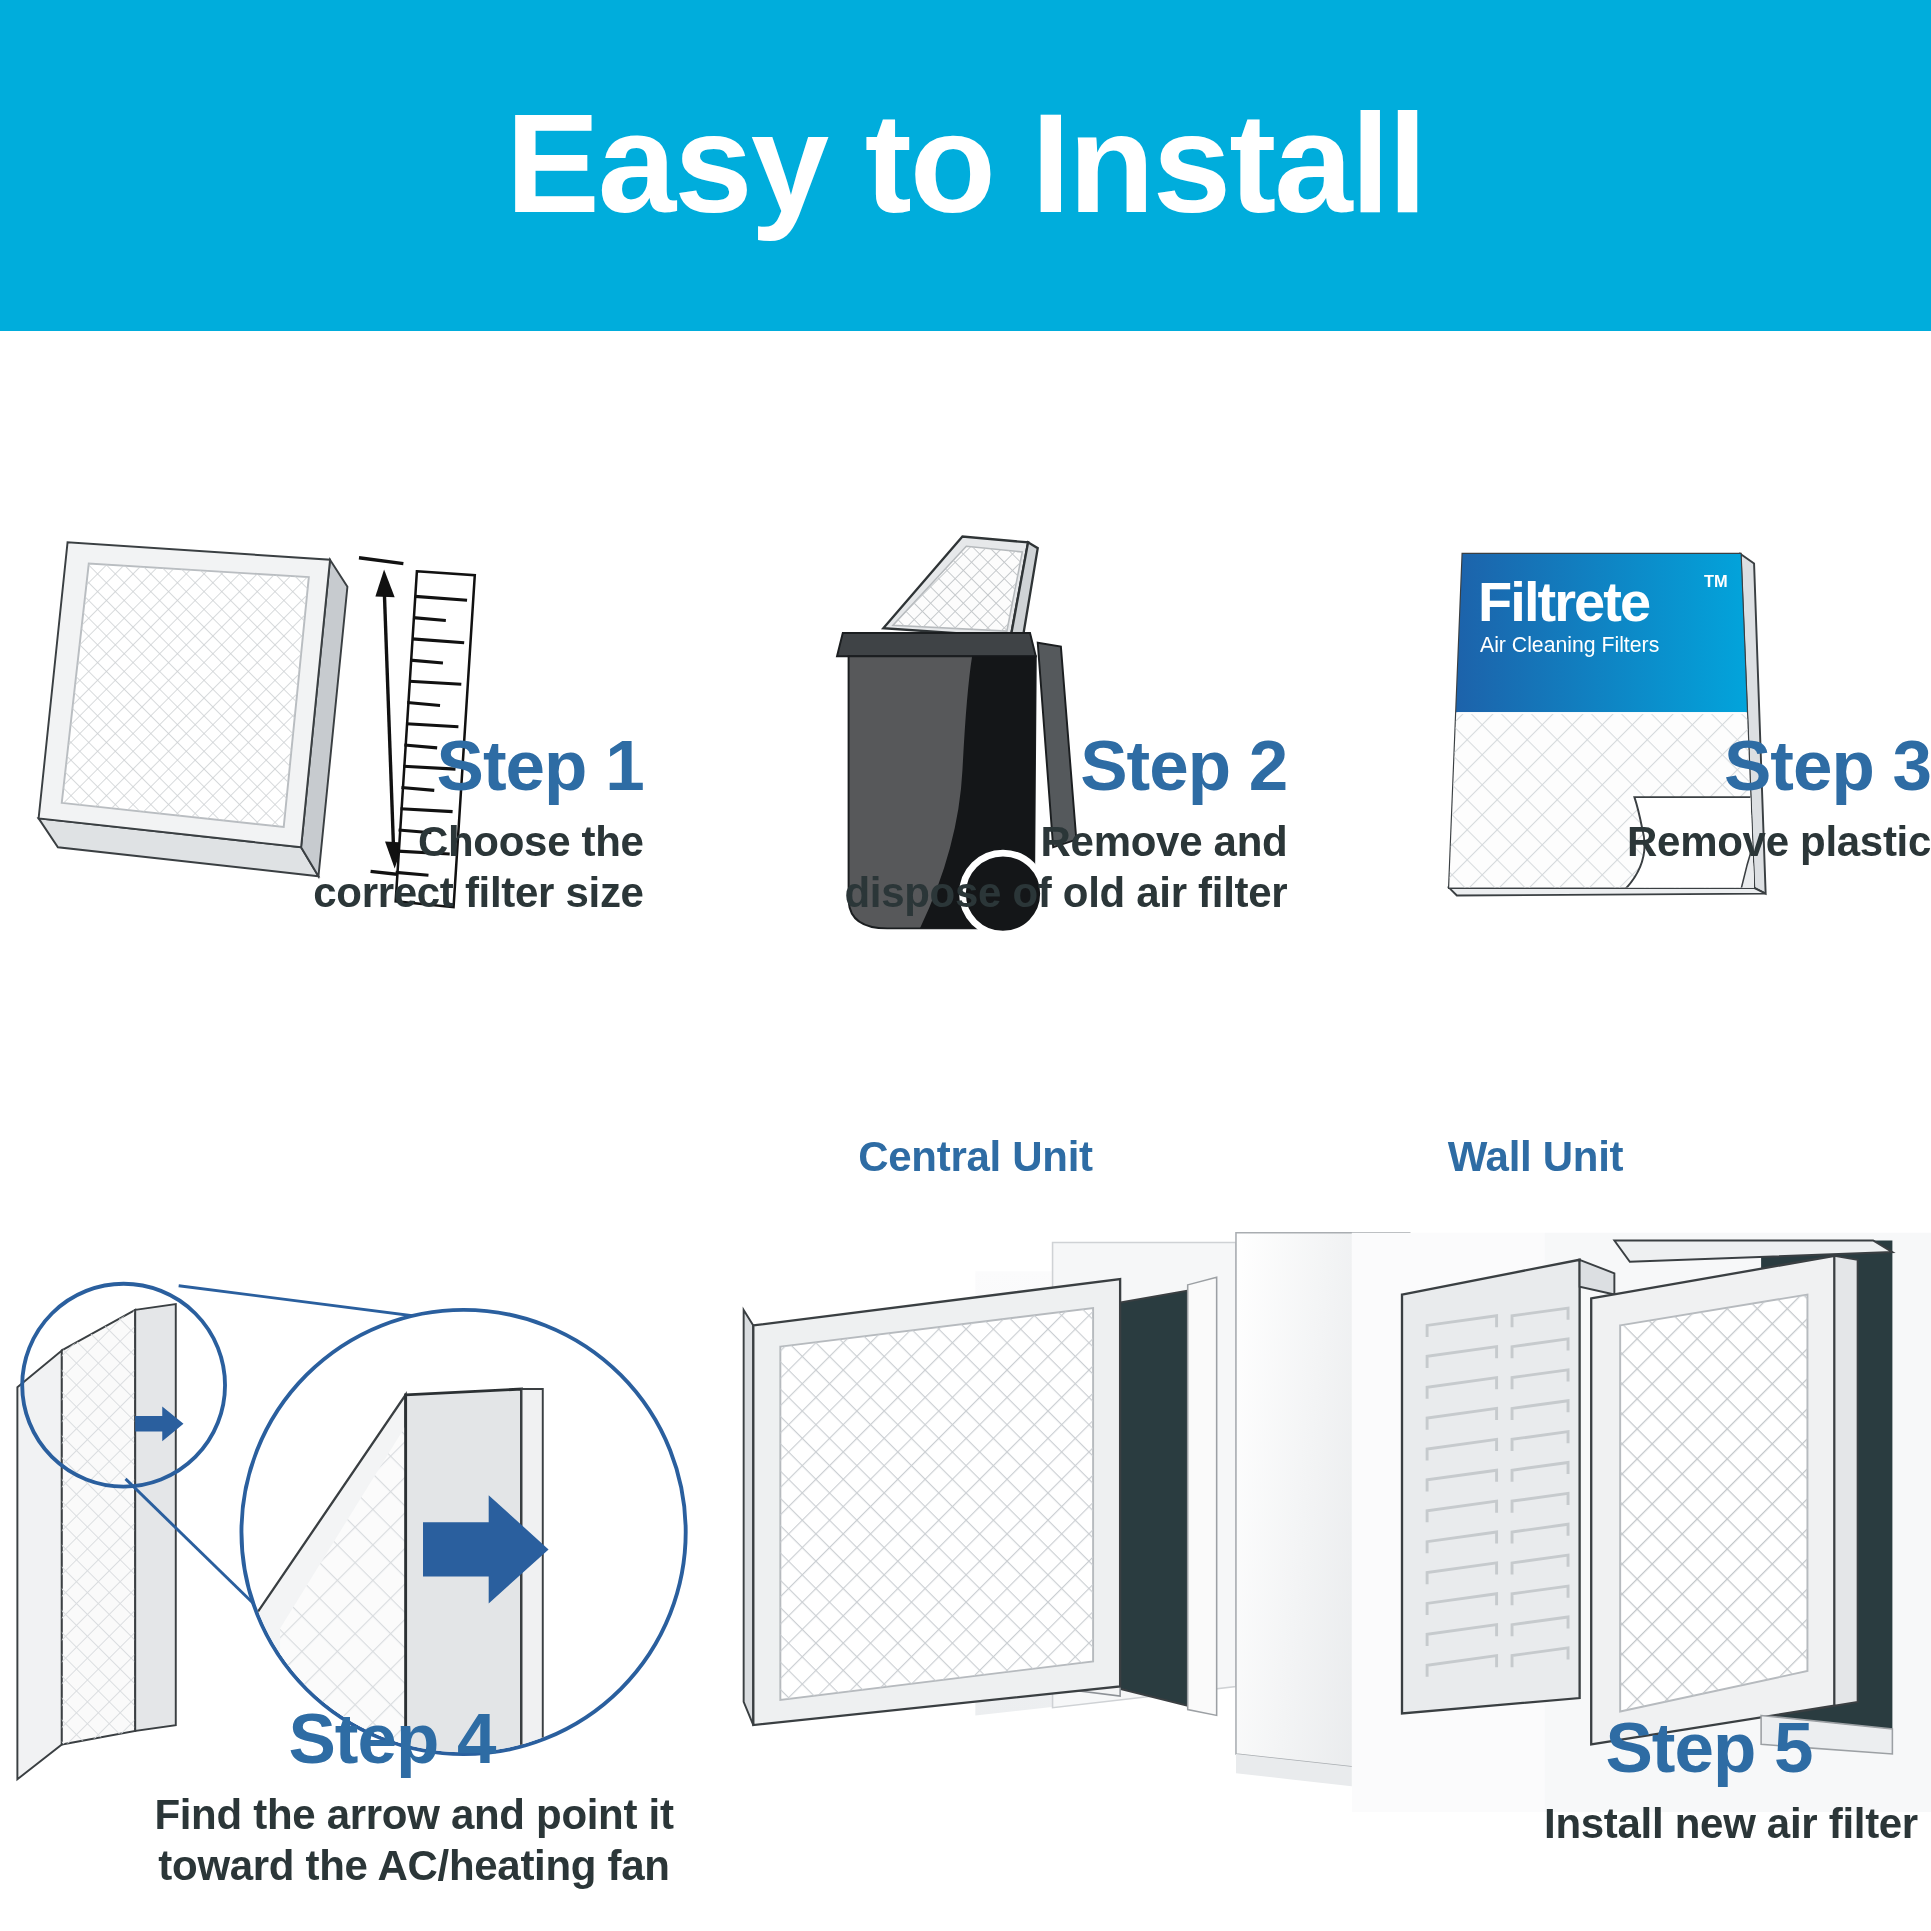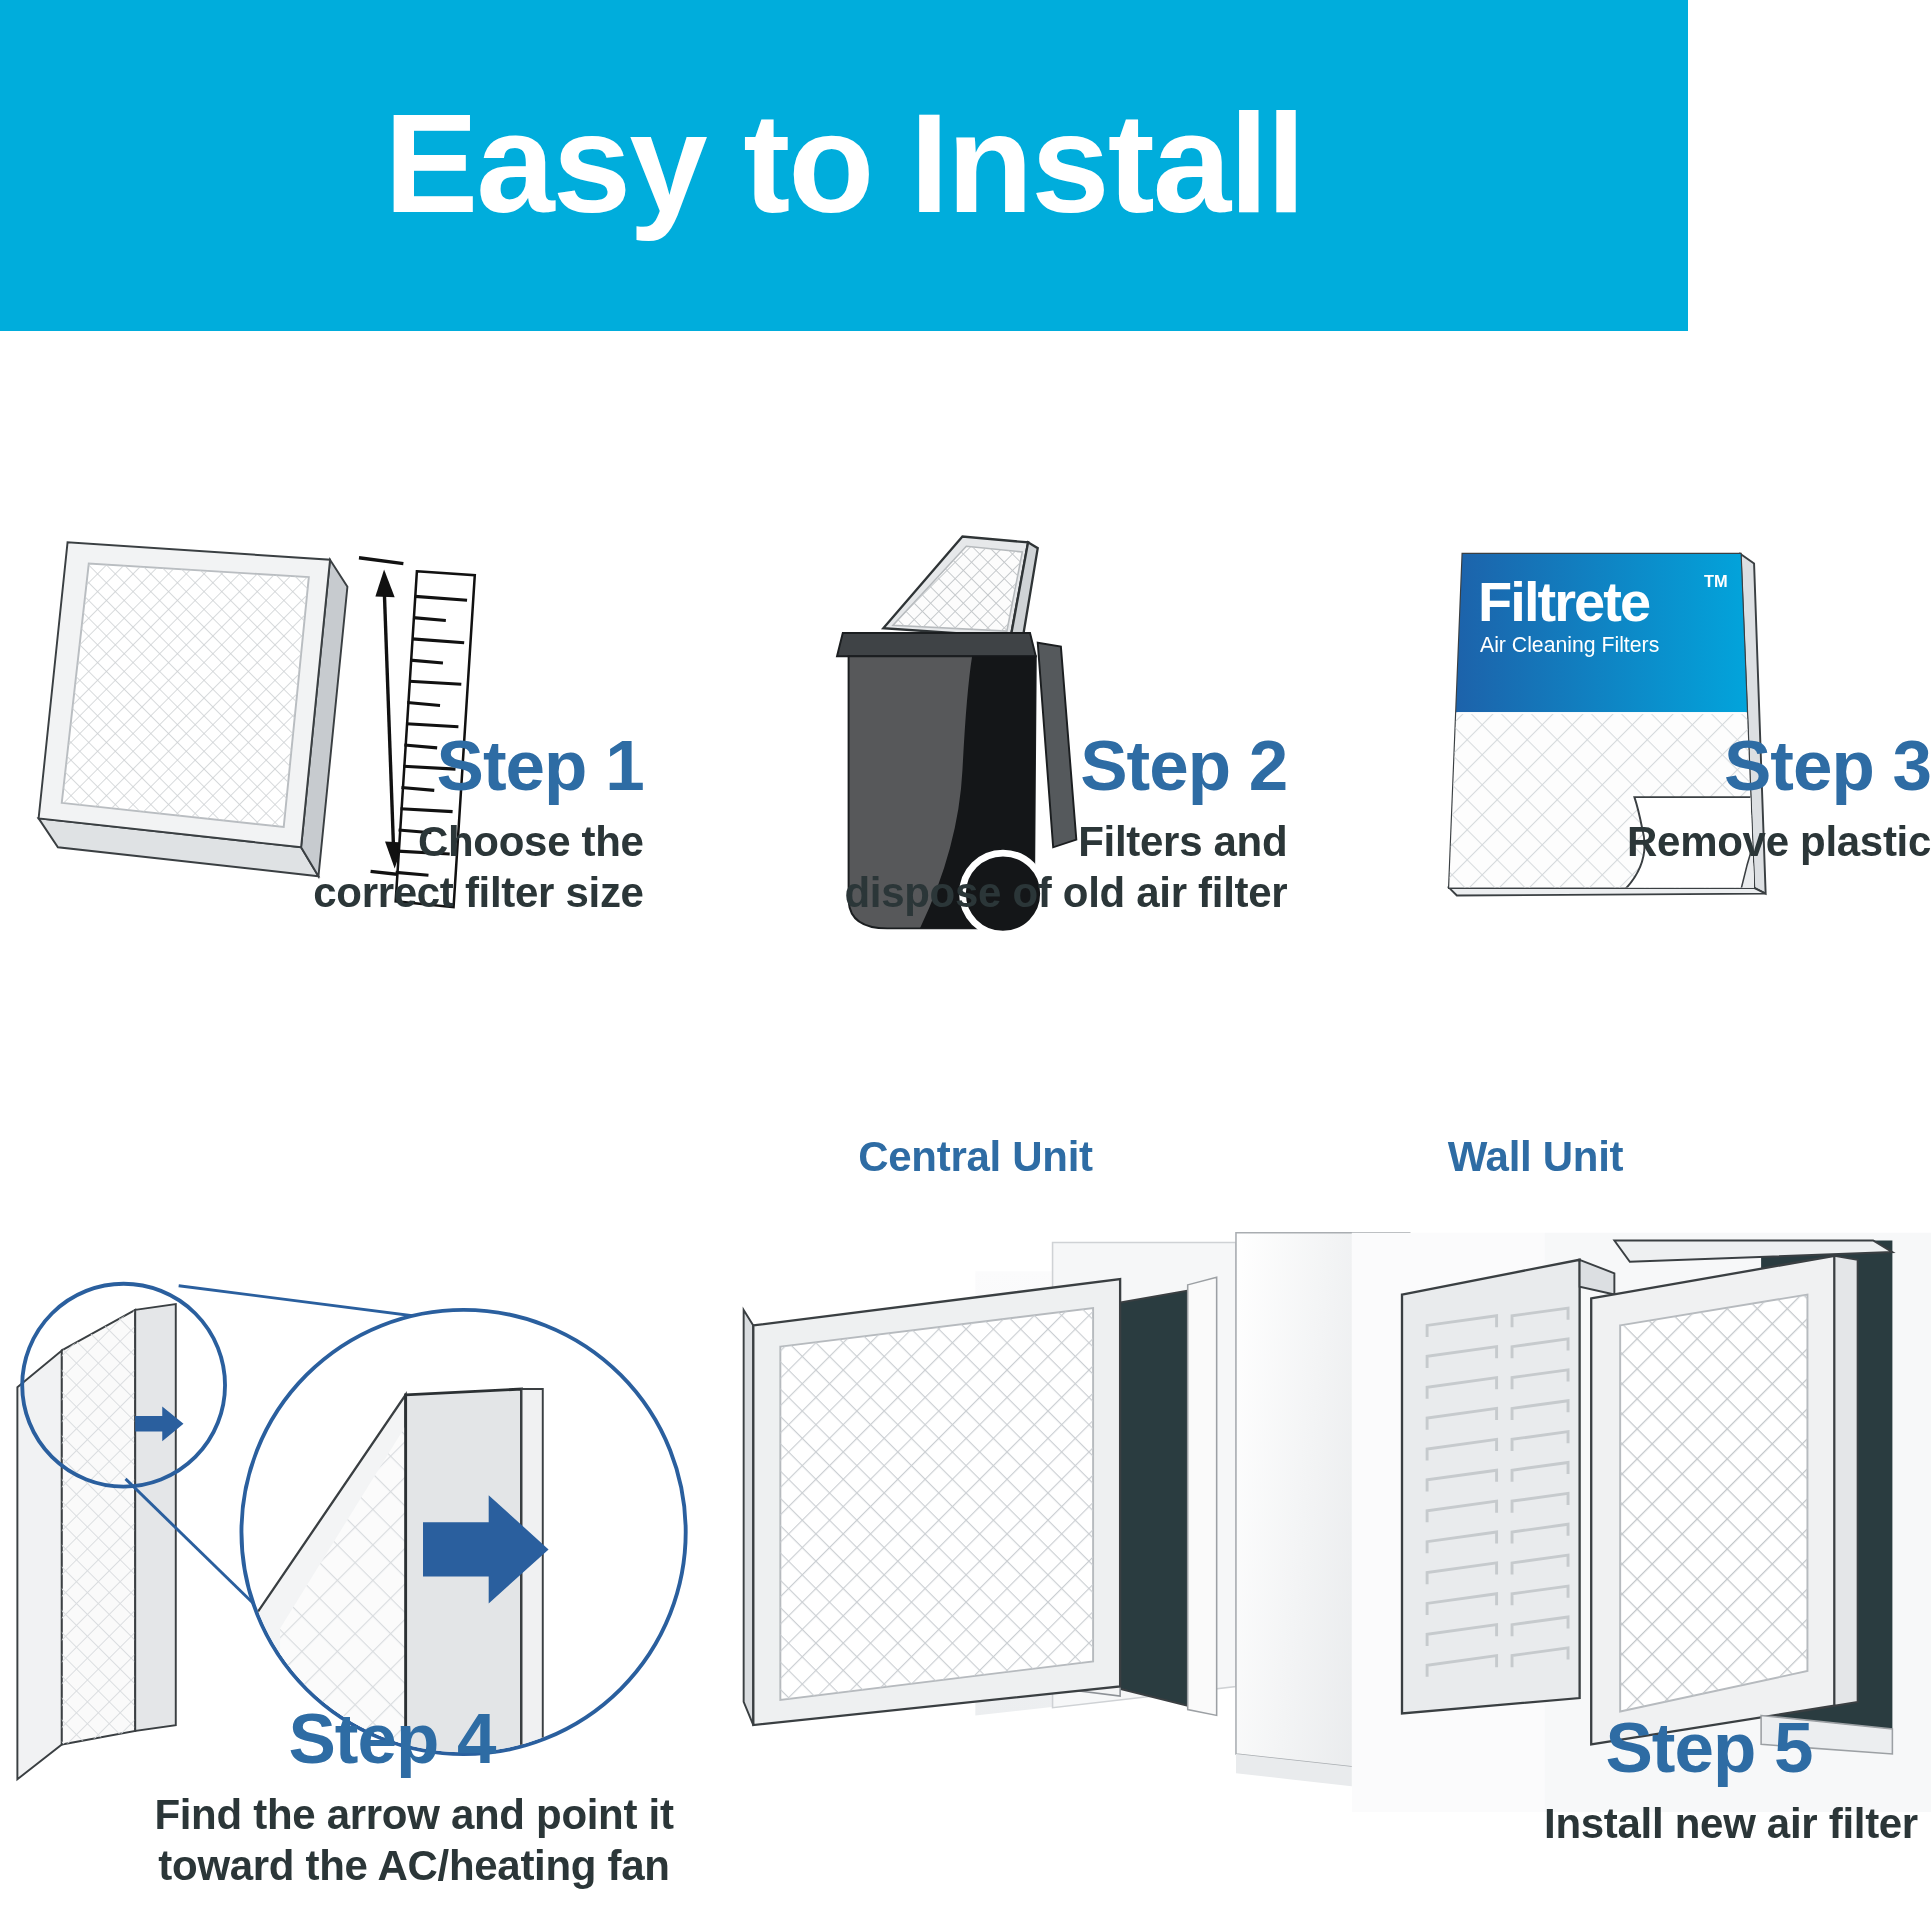--- a/index.html
+++ b/index.html
@@ -6,21 +6,21 @@
   body{
     width:1931px;height:1931px;
     background:#ffffff;
     font-family:"Liberation Sans", sans-serif;
     overflow:hidden;
   }
   .page{position:relative;width:1931px;height:1931px;background:#fff;}
 
   
   .banner{
-    position:absolute;left:0;top:0;width:1688px;height:331px;
+    position:absolute;left:0;top:0;width:1931px;height:331px;
     background:#00ADDC;
     display:flex;align-items:center;justify-content:center;
   }
   .banner-title{
     color:#ffffff;
     font-size:141px;
     font-weight:bold;
     letter-spacing:-1.9px;
     line-height:1;
     margin-top:-3.9px;
@@ -157,21 +157,21 @@
             <path d="M212,132 L406,132 L404,396 Q404,414 386,414 L252,414 Q214,414 212,386 Z" fill="#57585a" stroke="#1b1e20" stroke-width="2"></path>
             <path d="M340,132 L406,132 L404,396 Q404,414 386,414 L286,414 Q326,330 330,250 Q334,170 340,132 Z" fill="#141618"></path>
           </g>
 
           <circle cx="372" cy="378" r="42" fill="#141618" stroke="#ffffff" stroke-width="7"></circle>
         </svg>
       </div>
       <div class="caption">
         <p class="step-title">Step 2</p>
         <p class="step-desc">
-          <span>Filters and</span><br>
+          <span>Remove and</span><br>
           <span>dispose of old air filter</span>
         </p>
       </div>
     </div>
 
     <div class="cell">
       <div class="art">
         <svg viewBox="0 0 667 420" preserveAspectRatio="xMidYMid meet">
           <defs>
             <linearGradient id="pkgblue" x1="0" y1="0" x2="1" y2="0">

